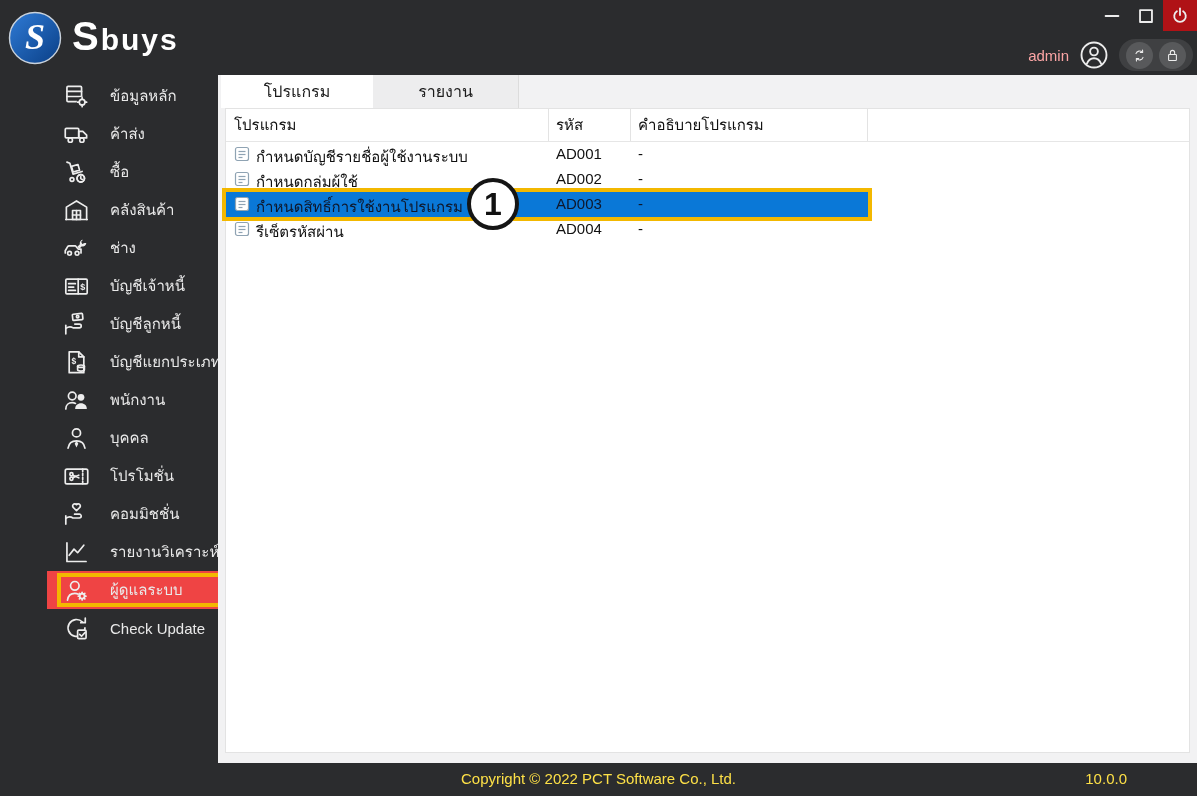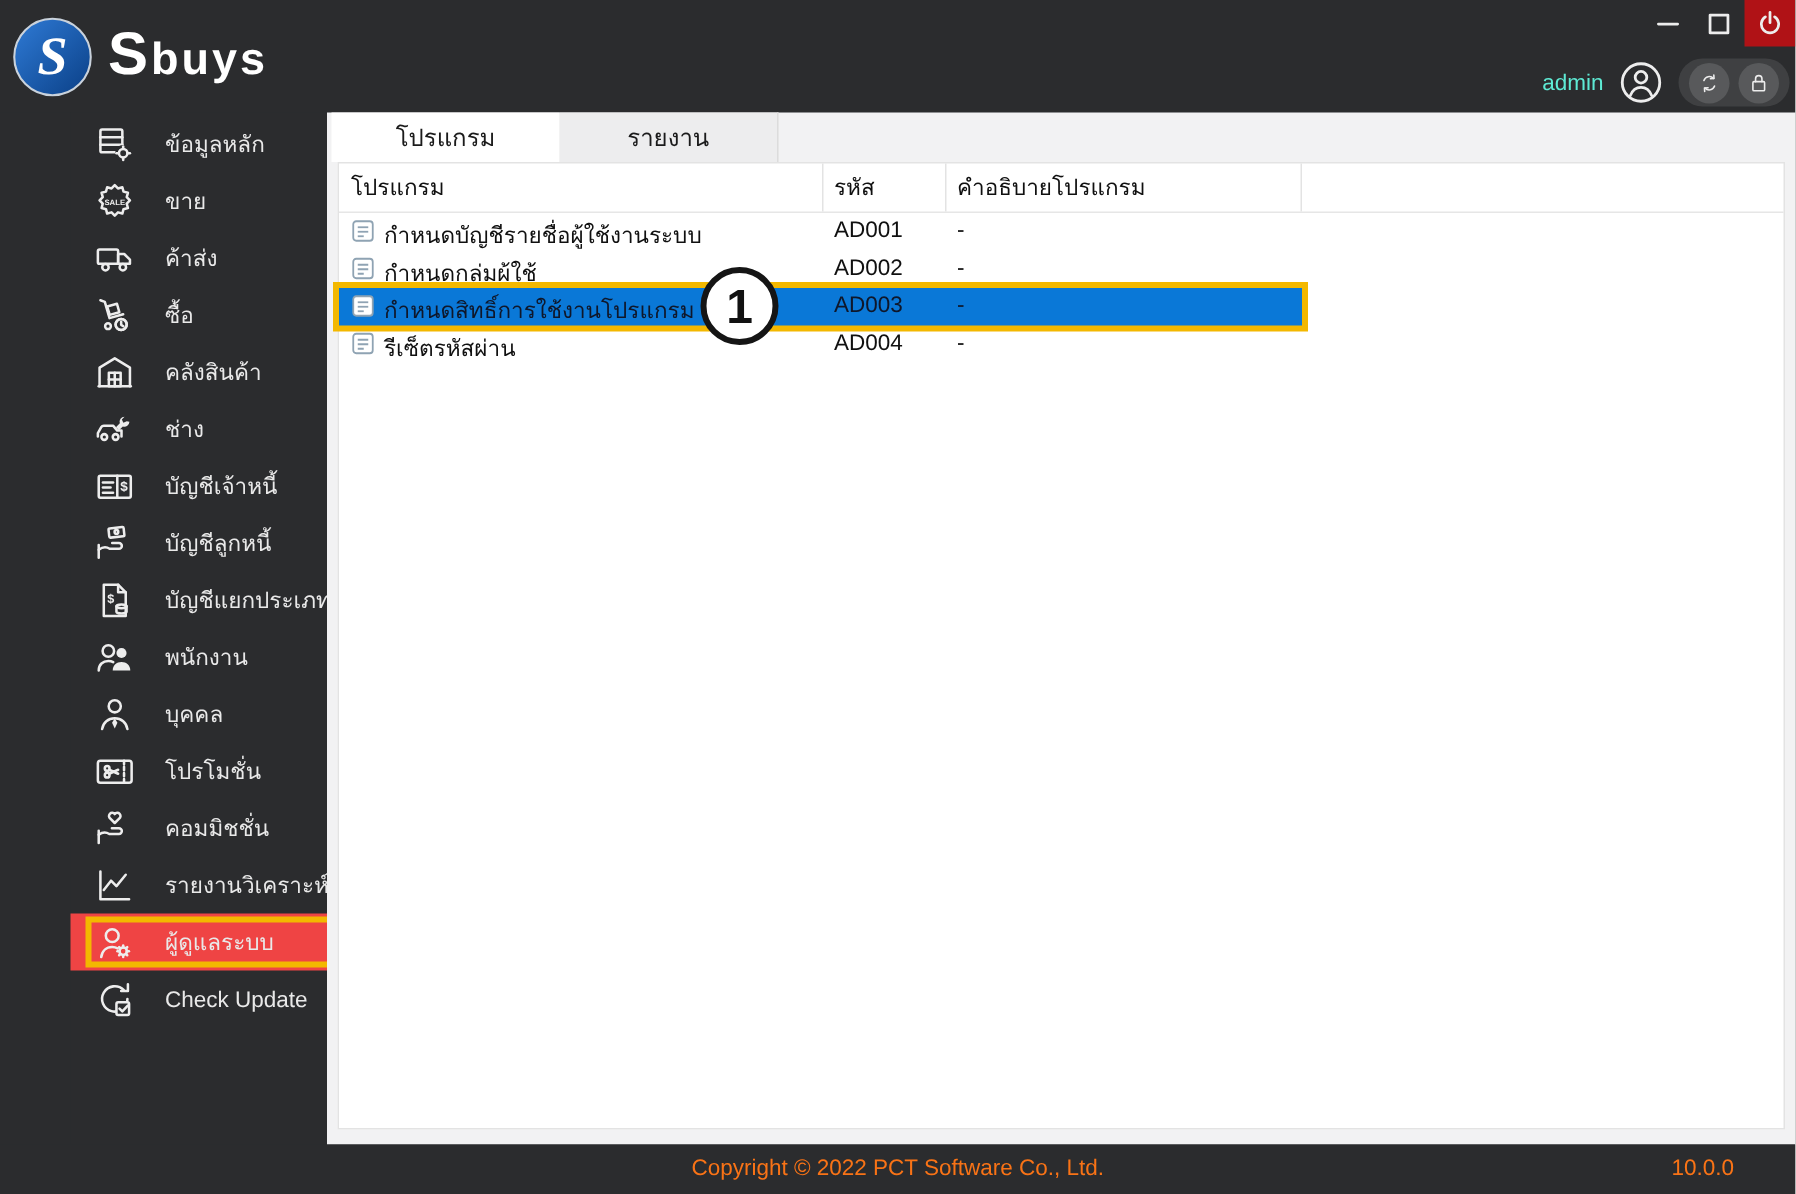--- a/index.html
+++ b/index.html
@@ -9,21 +9,21 @@
   
   .topbar{position:absolute;left:0;top:0;width:100%;height:75px;background:#2b2c2e;}
   .logo{position:absolute;left:8px;top:9px;display:flex;align-items:center;gap:10px;}
   .logo-text{color:#fff;font-size:30px;font-weight:bold;letter-spacing:2px;line-height:54px;display:block;}
   .logo-text::first-letter{font-size:40px;}
   .win-controls{position:absolute;right:0;top:0;height:32px;display:flex;align-items:flex-start;}
   .wc-btn{width:34px;height:31px;display:flex;align-items:center;justify-content:center;cursor:default;}
   .wc-min{margin-top:0;}
   .wc-power{background:#b01216;width:34px;}
   .user-row{position:absolute;right:4px;top:38px;height:34px;display:flex;align-items:center;gap:10px;}
-  .admin-label{color:#5eead4;font-size:15px;}
+  .admin-label{color:#fca5a5;font-size:15px;}
   .avatar{width:30px;height:30px;}
   .pill{width:74px;height:32px;background:#3f4042;border-radius:16px;display:flex;align-items:center;justify-content:space-evenly;}
   .pill-btn{width:27px;height:27px;border-radius:50%;background:#58595b;display:flex;align-items:center;justify-content:center;}
 
   
   .sidebar{position:absolute;left:0;top:75px;width:218px;bottom:0;background:#2b2c2e;padding-top:2px;box-sizing:border-box;margin-left:47px;}
   .sb-item{height:38px;display:flex;align-items:center;padding-left:16px;gap:20px;position:relative;cursor:default;}
   .sb-icon{width:27px;height:27px;flex:0 0 27px;display:flex;align-items:center;justify-content:center;}
   .sb-label{color:#e9e9e9;font-size:15px;white-space:nowrap;}
   .sb-item.selected{background:#ef4444;}
@@ -44,23 +44,23 @@
   .rows{position:relative;}
   .row{position:relative;height:25px;font-size:15px;color:#101010;cursor:default;}
   .row .cell-icon{position:absolute;left:8px;top:4px;}
   .row .cell-name{position:absolute;left:30px;top:3px;white-space:nowrap;}
   .row .cell-code{position:absolute;left:330px;top:3px;}
   .row .cell-desc{position:absolute;left:412px;top:3px;}
   .row.selected{width:642px;background:#0a78d7;color:#0f172a;box-shadow:0 0 0 4px #f3b800;z-index:2;}
   .annot{position:absolute;left:241px;top:69px;width:52px;height:52px;box-sizing:border-box;border:4px solid #151515;border-radius:50%;background:#fff;color:#111;display:flex;align-items:center;justify-content:center;font-size:32px;font-weight:bold;z-index:5;}
 
   
-  .footer{position:absolute;left:0;bottom:0;width:100%;height:33px;background:#2b2c2e;color:#f97316;font-size:15px;}
+  .footer{position:absolute;left:0;bottom:0;width:100%;height:33px;background:#2b2c2e;color:#fde047;font-size:15px;}
   .copyright{position:absolute;left:0;width:100%;text-align:center;top:7px;}
-  .version{position:absolute;right:41px;top:7px;margin-left:44px;}
+  .version{position:absolute;right:70px;top:7px;margin-left:44px;}
 
   svg.ic{stroke:#ededed;stroke-width:1.5;fill:none;stroke-linecap:round;stroke-linejoin:round;}
   svg.ic text{stroke:none;fill:#ededed;font-family:"Liberation Sans",sans-serif;}
 </style>
 </head>
 <body>
 
 <div class="app">
 
   <div class="topbar">
@@ -135,29 +135,20 @@
           <circle cx="17" cy="17" r="2.5"></circle>
           <line x1="17" y1="13" x2="17" y2="14.3"></line>
             <line x1="17" y1="19.7" x2="17" y2="21"></line>
           <line x1="13" y1="17" x2="14.3" y2="17"></line>
             <line x1="19.7" y1="17" x2="21" y2="17"></line>
         </svg>
       </span>
       <span class="sb-label">ข้อมูลหลัก</span>
     </div>
 
-    <div class="sb-item">
-      <span class="sb-icon">
-        <svg class="ic" width="27" height="27" viewBox="0 0 24 24">
-          <path d="M12 2.2l1.9 1.9 2.6-.7.7 2.6 2.6.7-.7 2.6 1.9 1.9-1.9 1.9.7 2.6-2.6.7-.7 2.6-2.6-.7-1.9 1.9-1.9-1.9-2.6.7-.7-2.6-2.6-.7.7-2.6-1.9-1.9 1.9-1.9-.7-2.6 2.6-.7.7-2.6 2.6.7z"></path>
-          <text x="12" y="13.8" font-size="4.6" text-anchor="middle" font-weight="bold">SALE</text>
-        </svg>
-      </span>
-      <span class="sb-label">ขาย</span>
-    </div>
 
     <div class="sb-item">
       <span class="sb-icon">
         <svg class="ic" width="27" height="27" viewBox="0 0 24 24">
           <rect x="2" y="6.5" width="12" height="8.5" rx="1"></rect>
           <path d="M14 9.2h3.6l3.4 3.3v2.5H14z"></path>
           <circle cx="6.5" cy="17" r="1.9"></circle>
             <circle cx="16.8" cy="17" r="1.9"></circle>
         </svg>
       </span>

